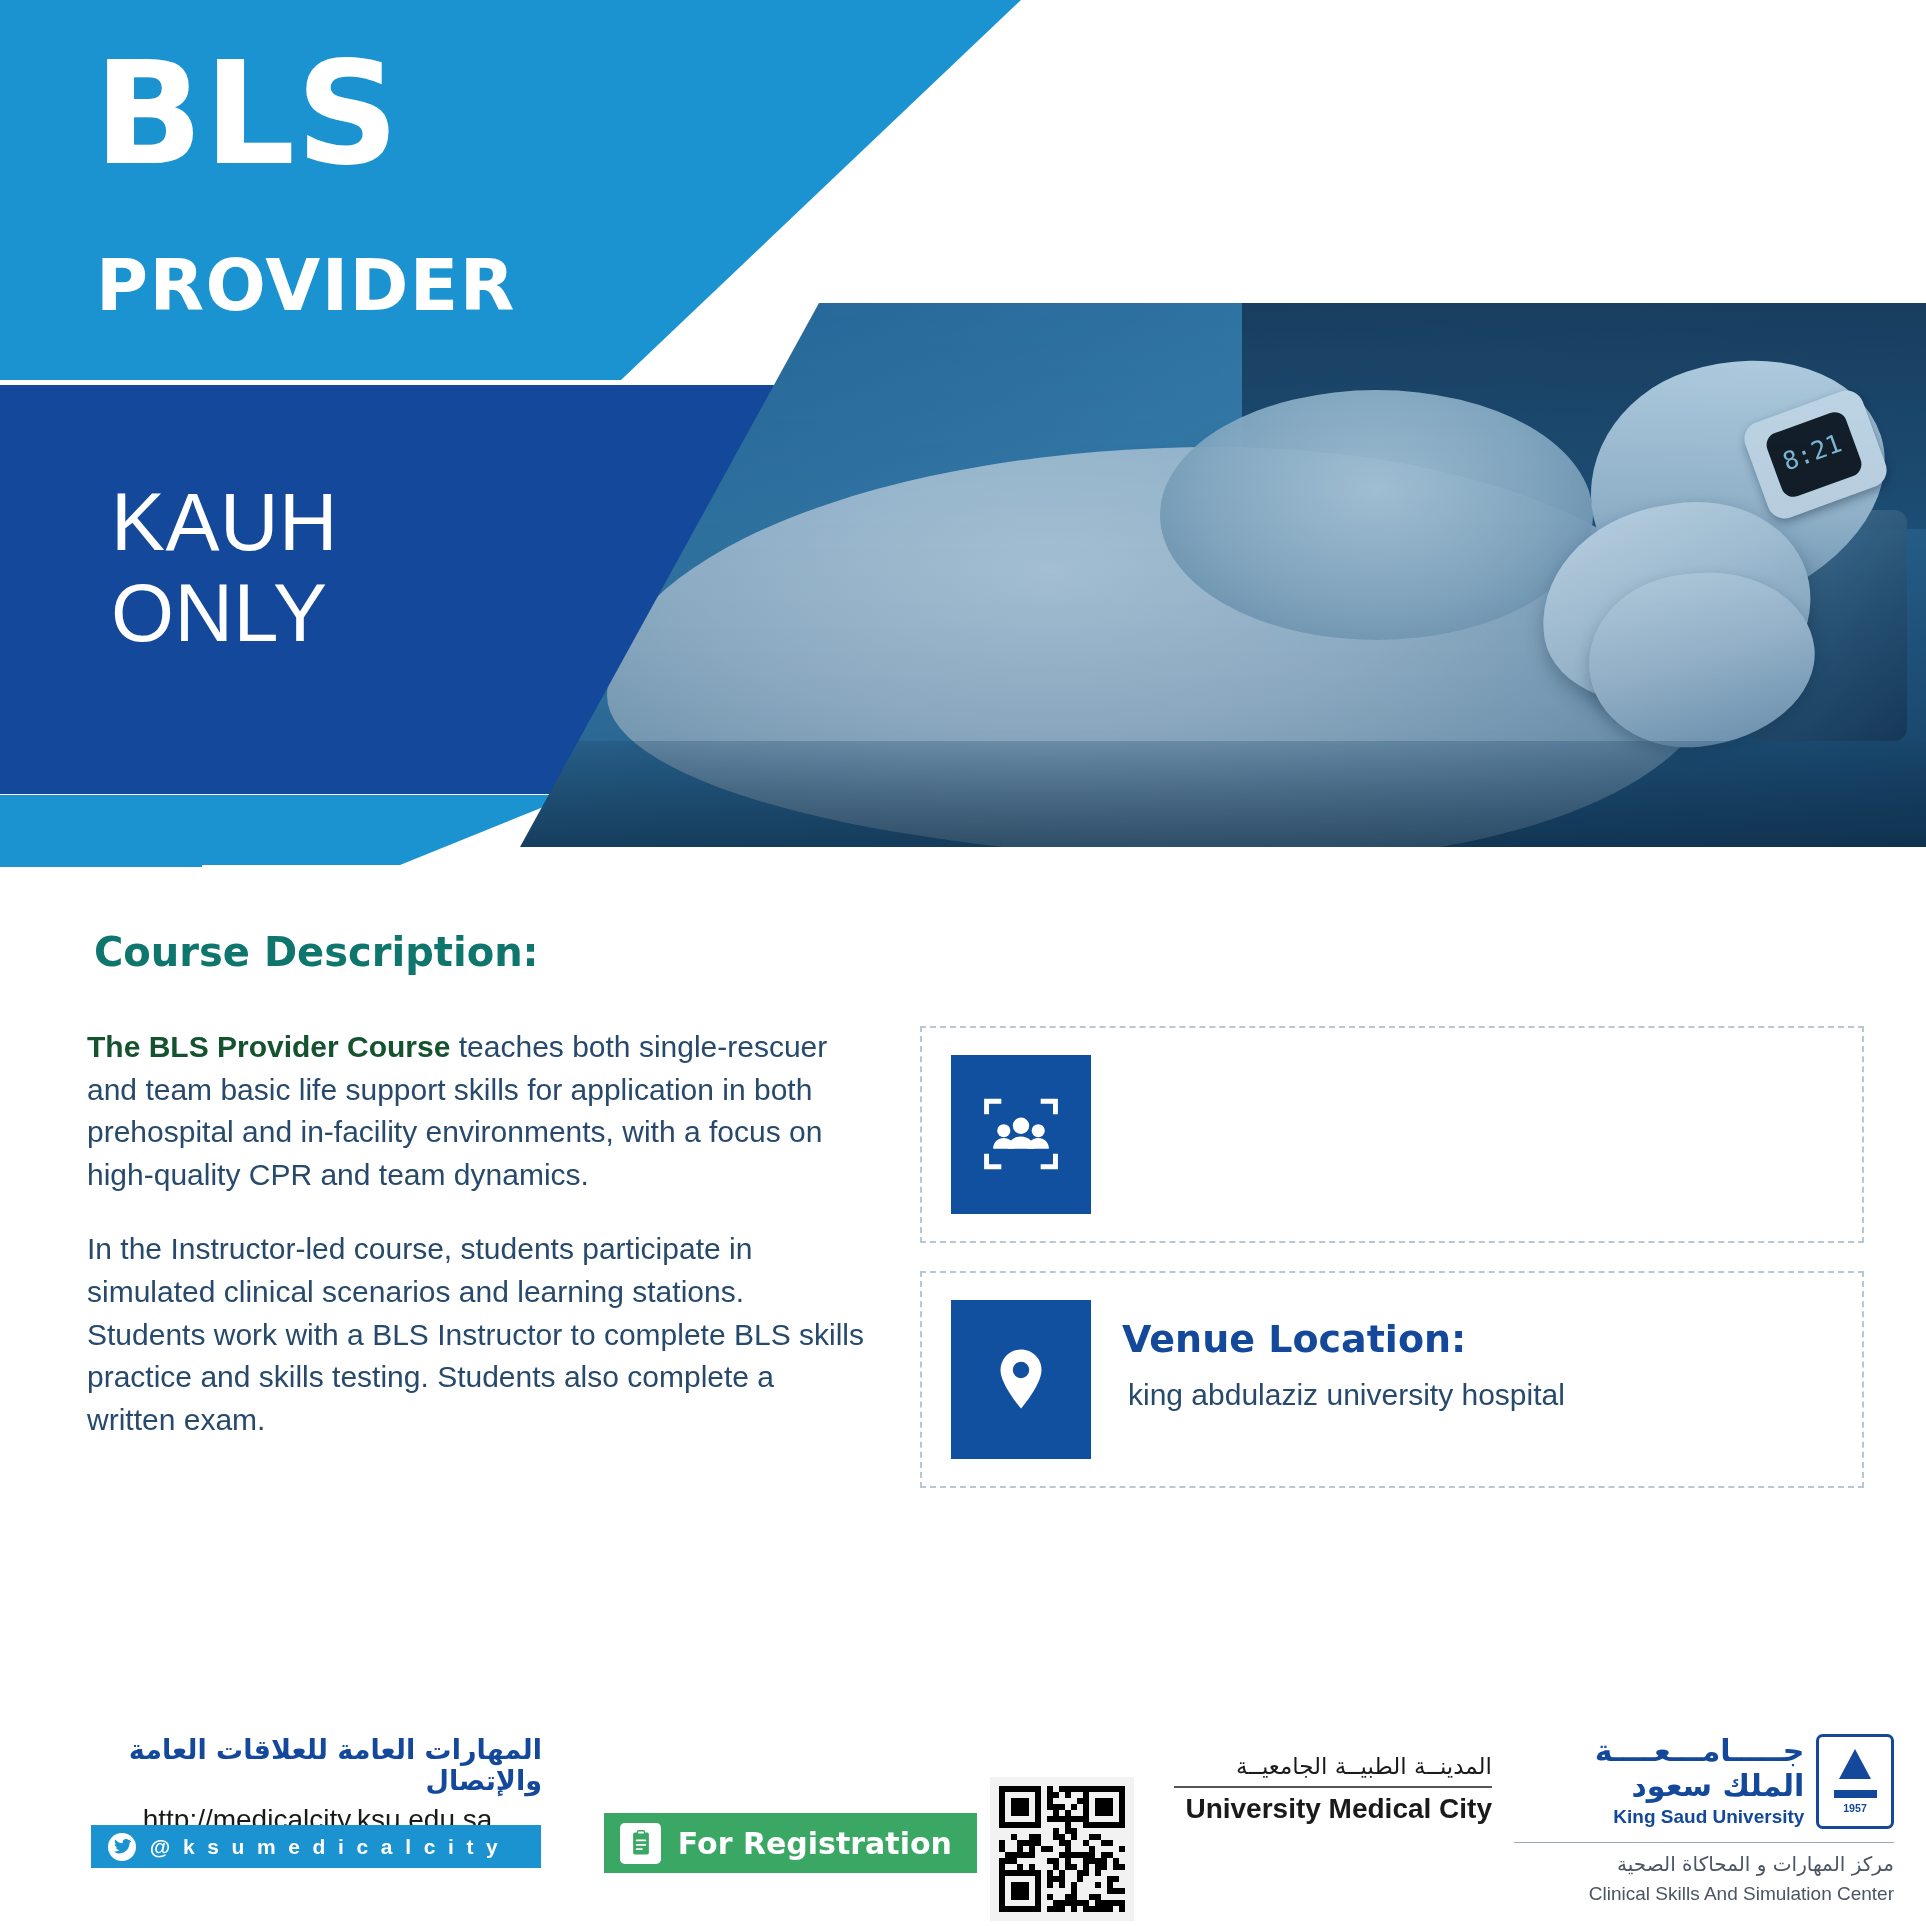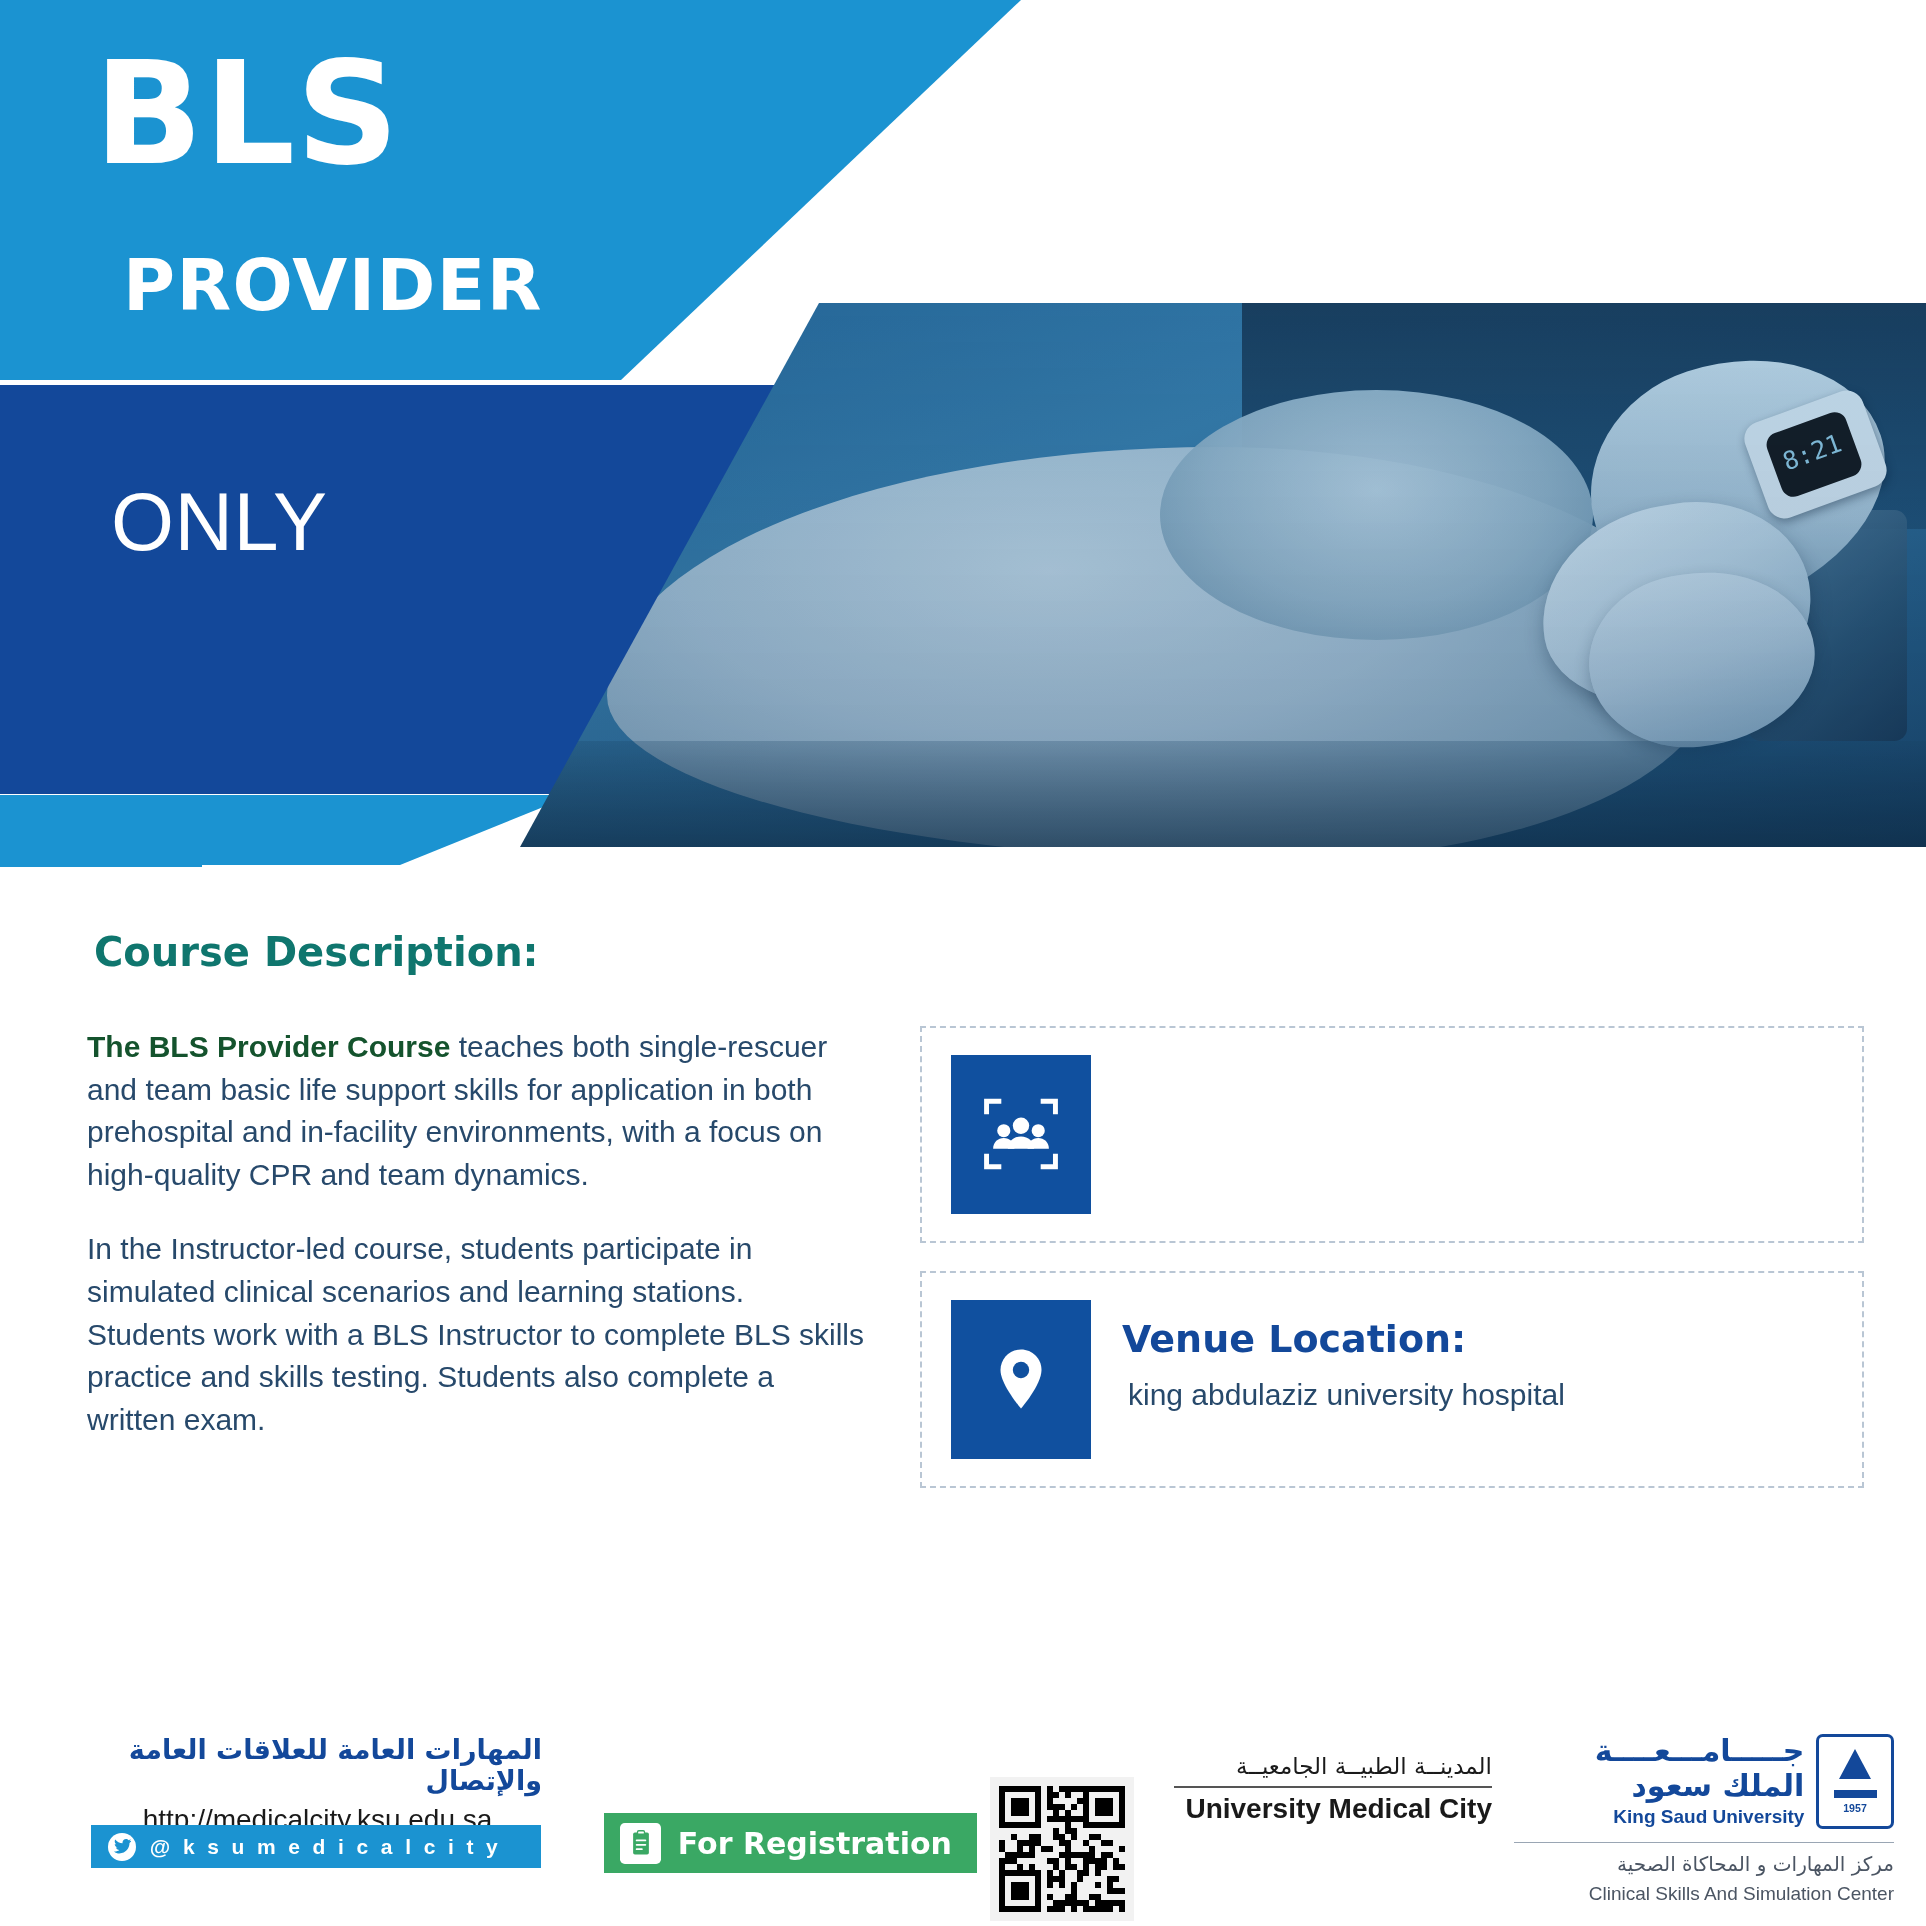--- a/index.html
+++ b/index.html
@@ -71,21 +71,20 @@
   .title-provider {
     position: absolute;
     left: 96px;
     top: 250px;
     font-size: 71px;
     font-weight: 700;
     color: #ffffff;
     letter-spacing: 1.4px;
     line-height: 1;
     font-family: "DejaVu Sans", sans-serif;
-    margin-left: 27px;
   }
   .title-kauh {
     position: absolute;
     left: 111px;
     top: 477px;
     font-size: 81px;
     font-weight: 400;
     color: #ffffff;
     line-height: 1.12;
     letter-spacing: 0.5px;
@@ -479,20 +478,21 @@
       <div class="ph-watch-face"></div>
       <div class="ph-watch-text">8:21</div>
       <div class="ph-floor"></div>
       <div class="ph-tint"></div>
     </div>
   </div>
 
   <div class="title-bls">BLS</div>
   <div class="title-provider">PROVIDER</div>
   <div class="title-kauh">
+    <div>KAUH</div>
     <div>ONLY</div>
   </div>
 </div>
 
 <div class="section-title">Course Description:</div>
 
 <div class="desc">
   <p><b>The  BLS Provider Course</b><span> teaches both single-rescuer and team basic life support skills for application in both prehospital and in-facility environments, with a focus on high-quality CPR and team dynamics.</span></p>
   <p>In the Instructor-led course, students participate in simulated clinical scenarios and learning stations. Students work with a BLS Instructor to complete BLS skills practice and skills testing. Students also complete a written exam.</p>
 </div>

